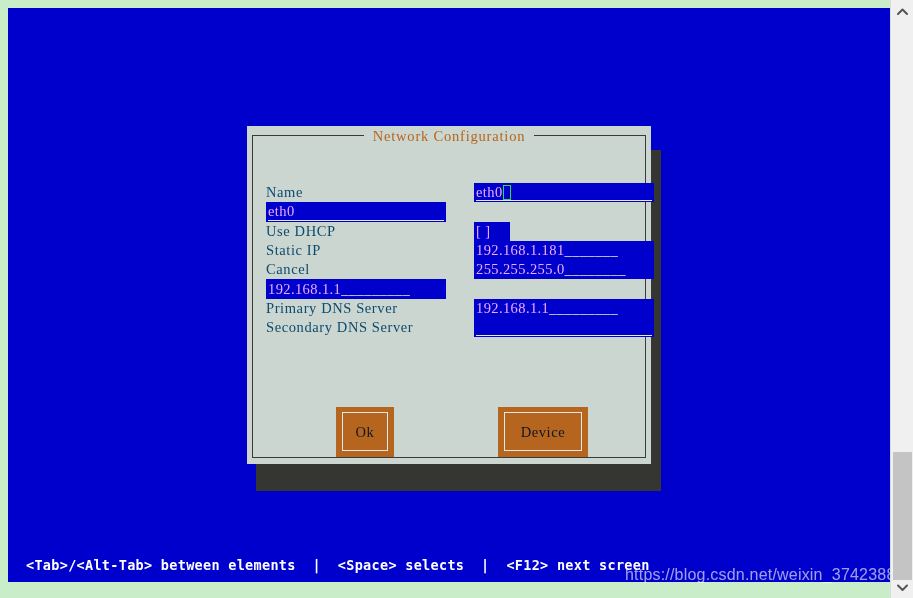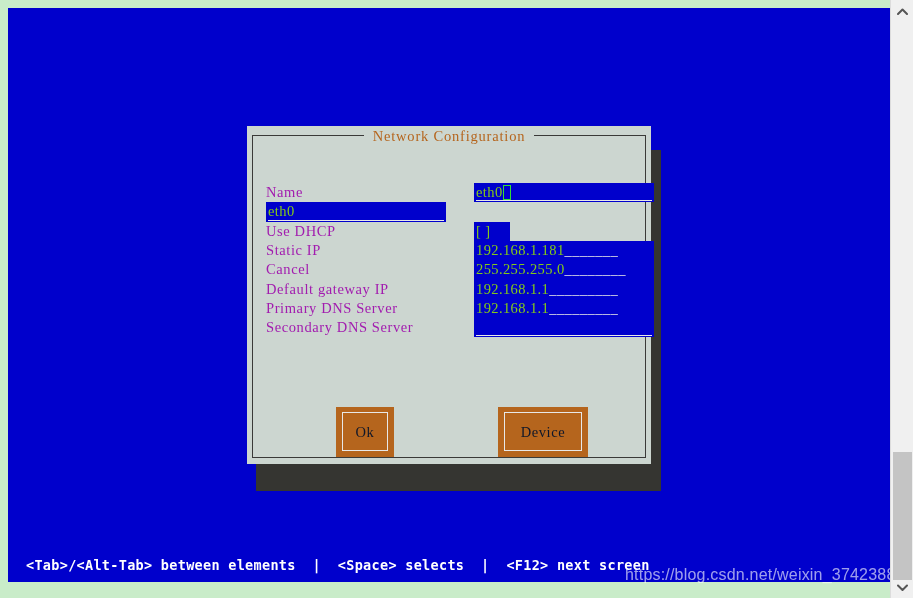--- a/index.html
+++ b/index.html
@@ -96,21 +96,21 @@
     top: 57px;
     right: 14px;
   }
   .form-row {
     position: relative;
     height: 19.3px;
     display: flex;
     align-items: center;
   }
   .field-label {
-    color: #a21caf;
+    color: #0c4a6e;
     font-size: 14.5px;
     line-height: 19px;
     letter-spacing: 0.6px;
     white-space: pre;
     width: 208px;
     flex: none;
   }
   .field-box {
     position: relative;
     background: #0000cc;
@@ -119,21 +119,21 @@
     flex: none;
     box-sizing: border-box;
     display: flex;
     align-items: center;
     overflow: hidden;
   }
   .field-box.narrow {
     width: 36px;
   }
   .field-value {
-    color: #84cc16;
+    color: #f0abfc;
     font-size: 14.5px;
     line-height: 19px;
     letter-spacing: 0.4px;
     white-space: pre;
     padding-left: 2px;
     position: relative;
     z-index: 2;
   }
   .field-fill {
     color: #e8e8e8;
@@ -340,21 +340,20 @@
 
         <div class="form-row">
           <span class="field-label">Cancel</span>
           <div class="field-box">
             <span class="field-value">255.255.255.0</span>
               <span class="field-fill">________</span>
           </div>
         </div>
 
         <div class="form-row">
-          <span class="field-label">Default gateway IP</span>
           <div class="field-box">
             <span class="field-value">192.168.1.1</span>
               <span class="field-fill">_________</span>
           </div>
         </div>
 
         <div class="form-row">
           <span class="field-label">Primary DNS Server</span>
           <div class="field-box">
             <span class="field-value">192.168.1.1</span>

